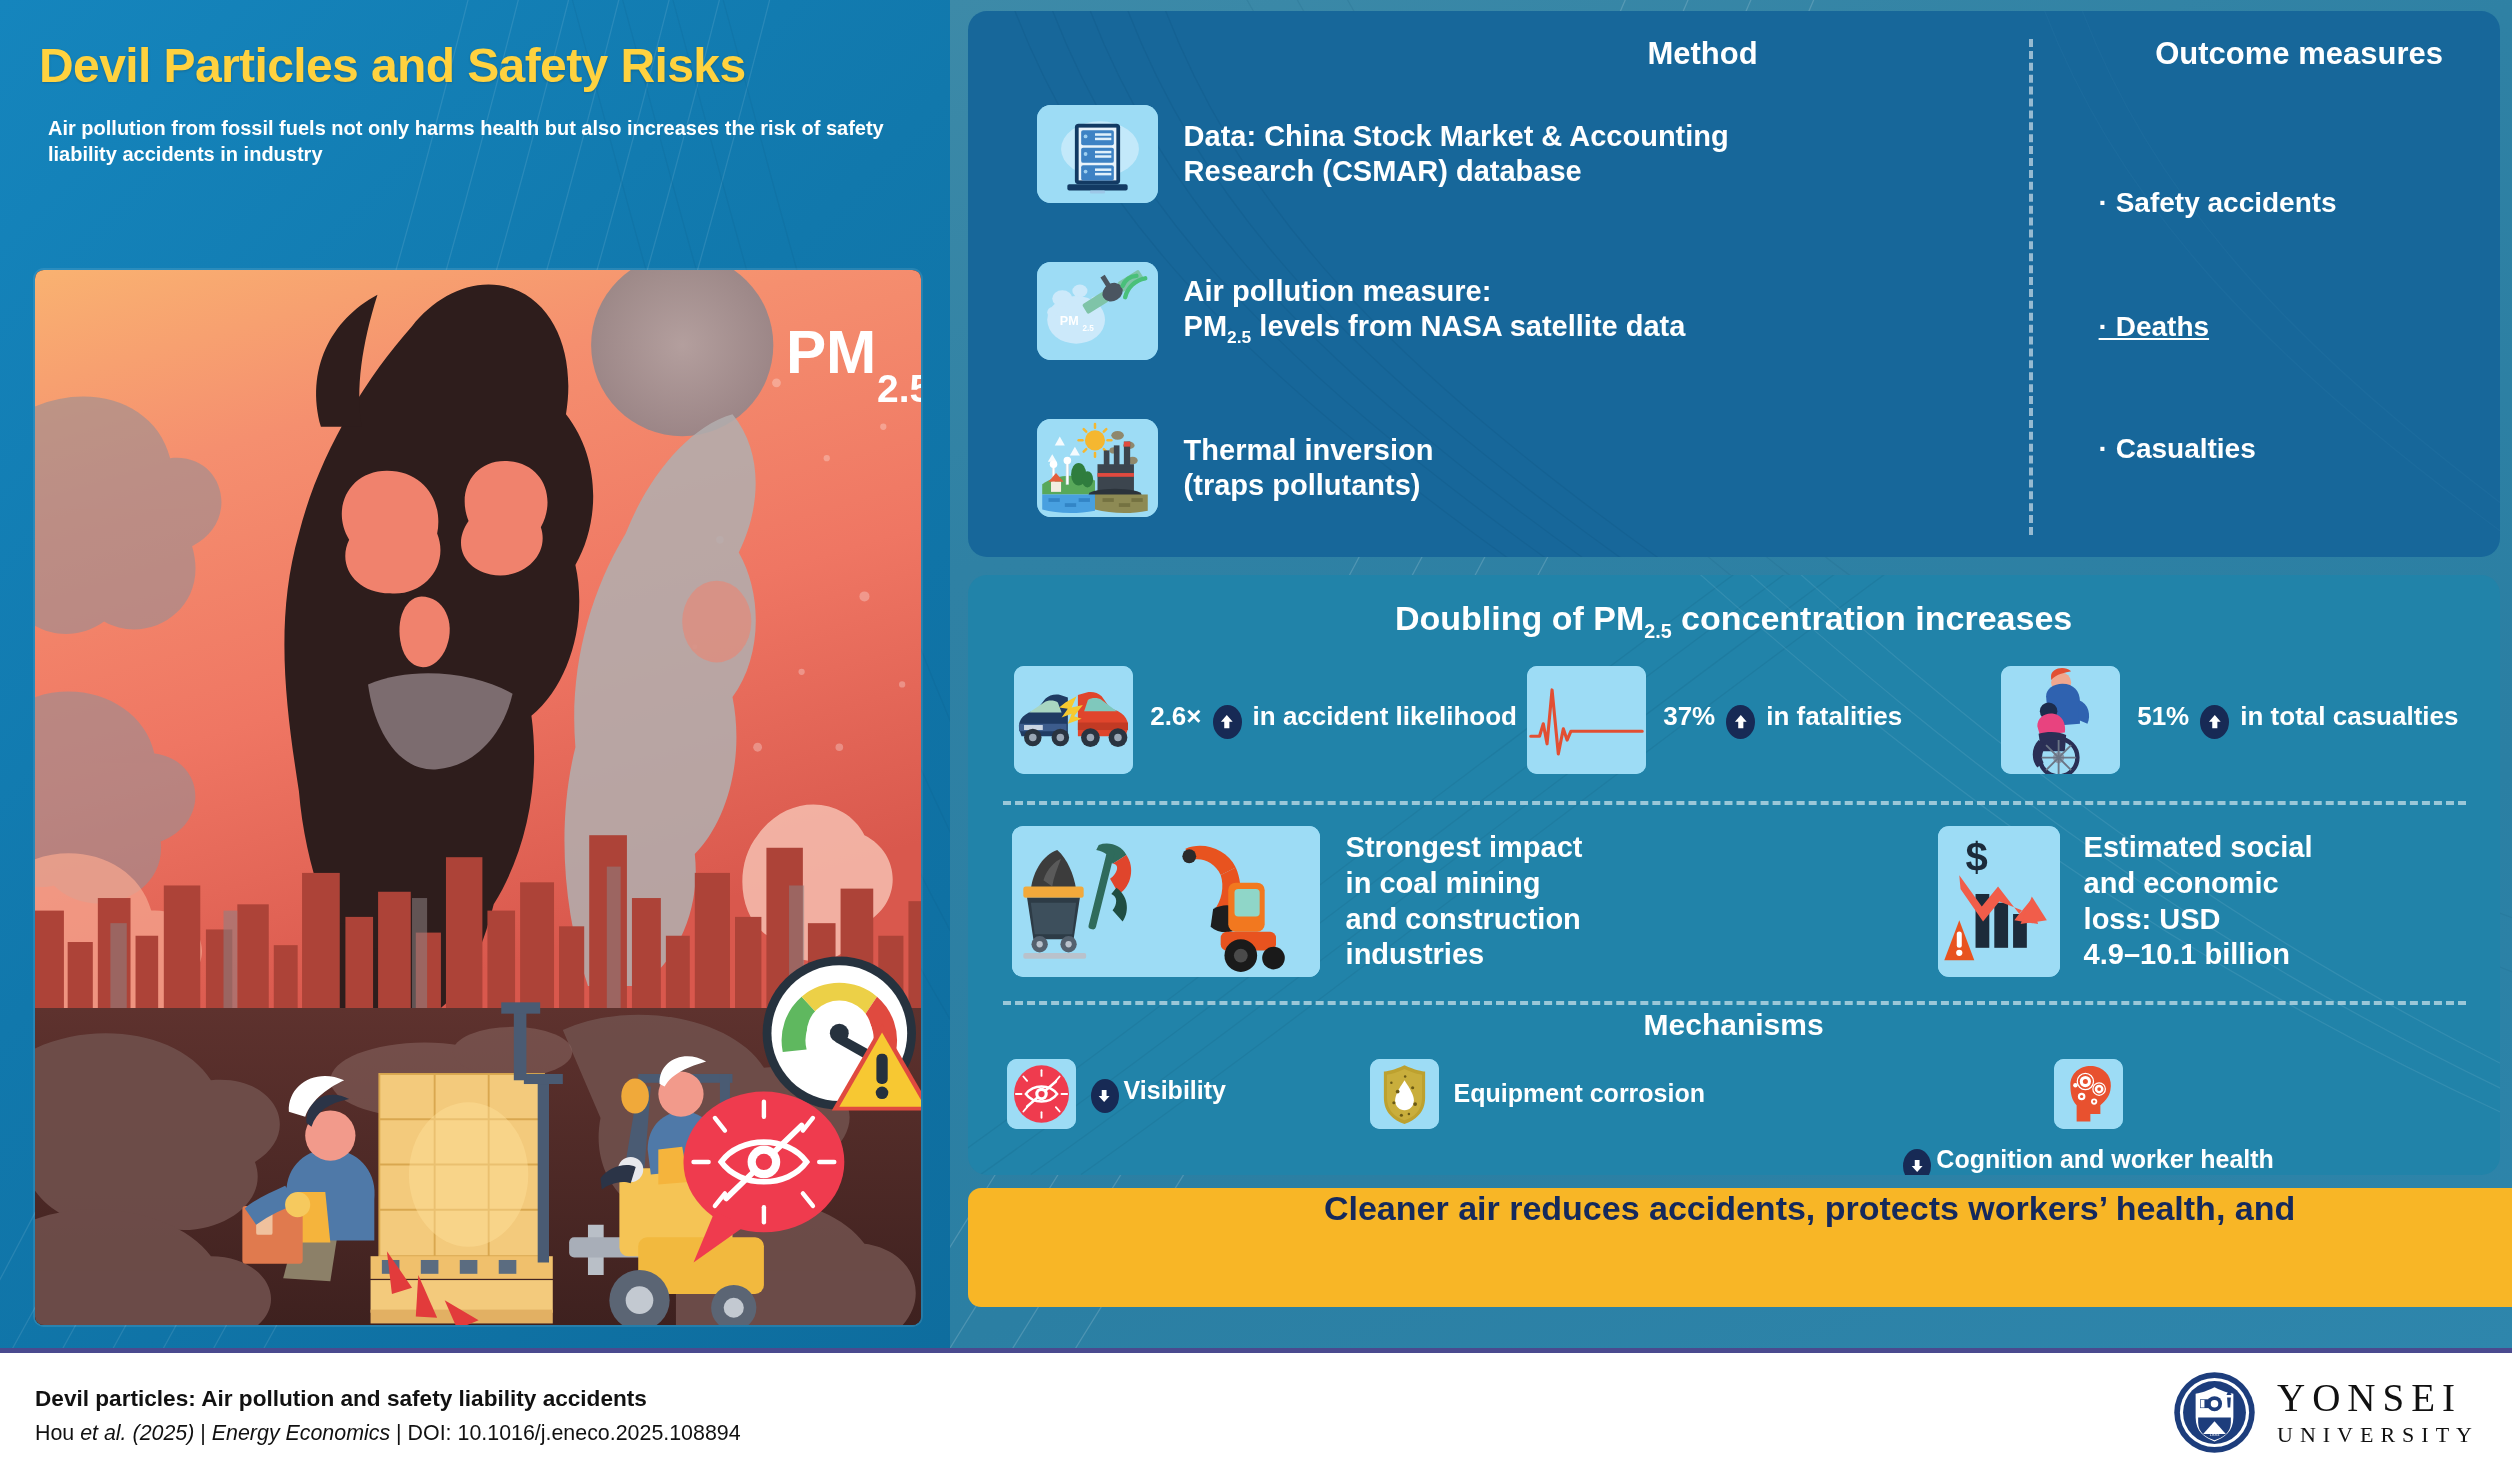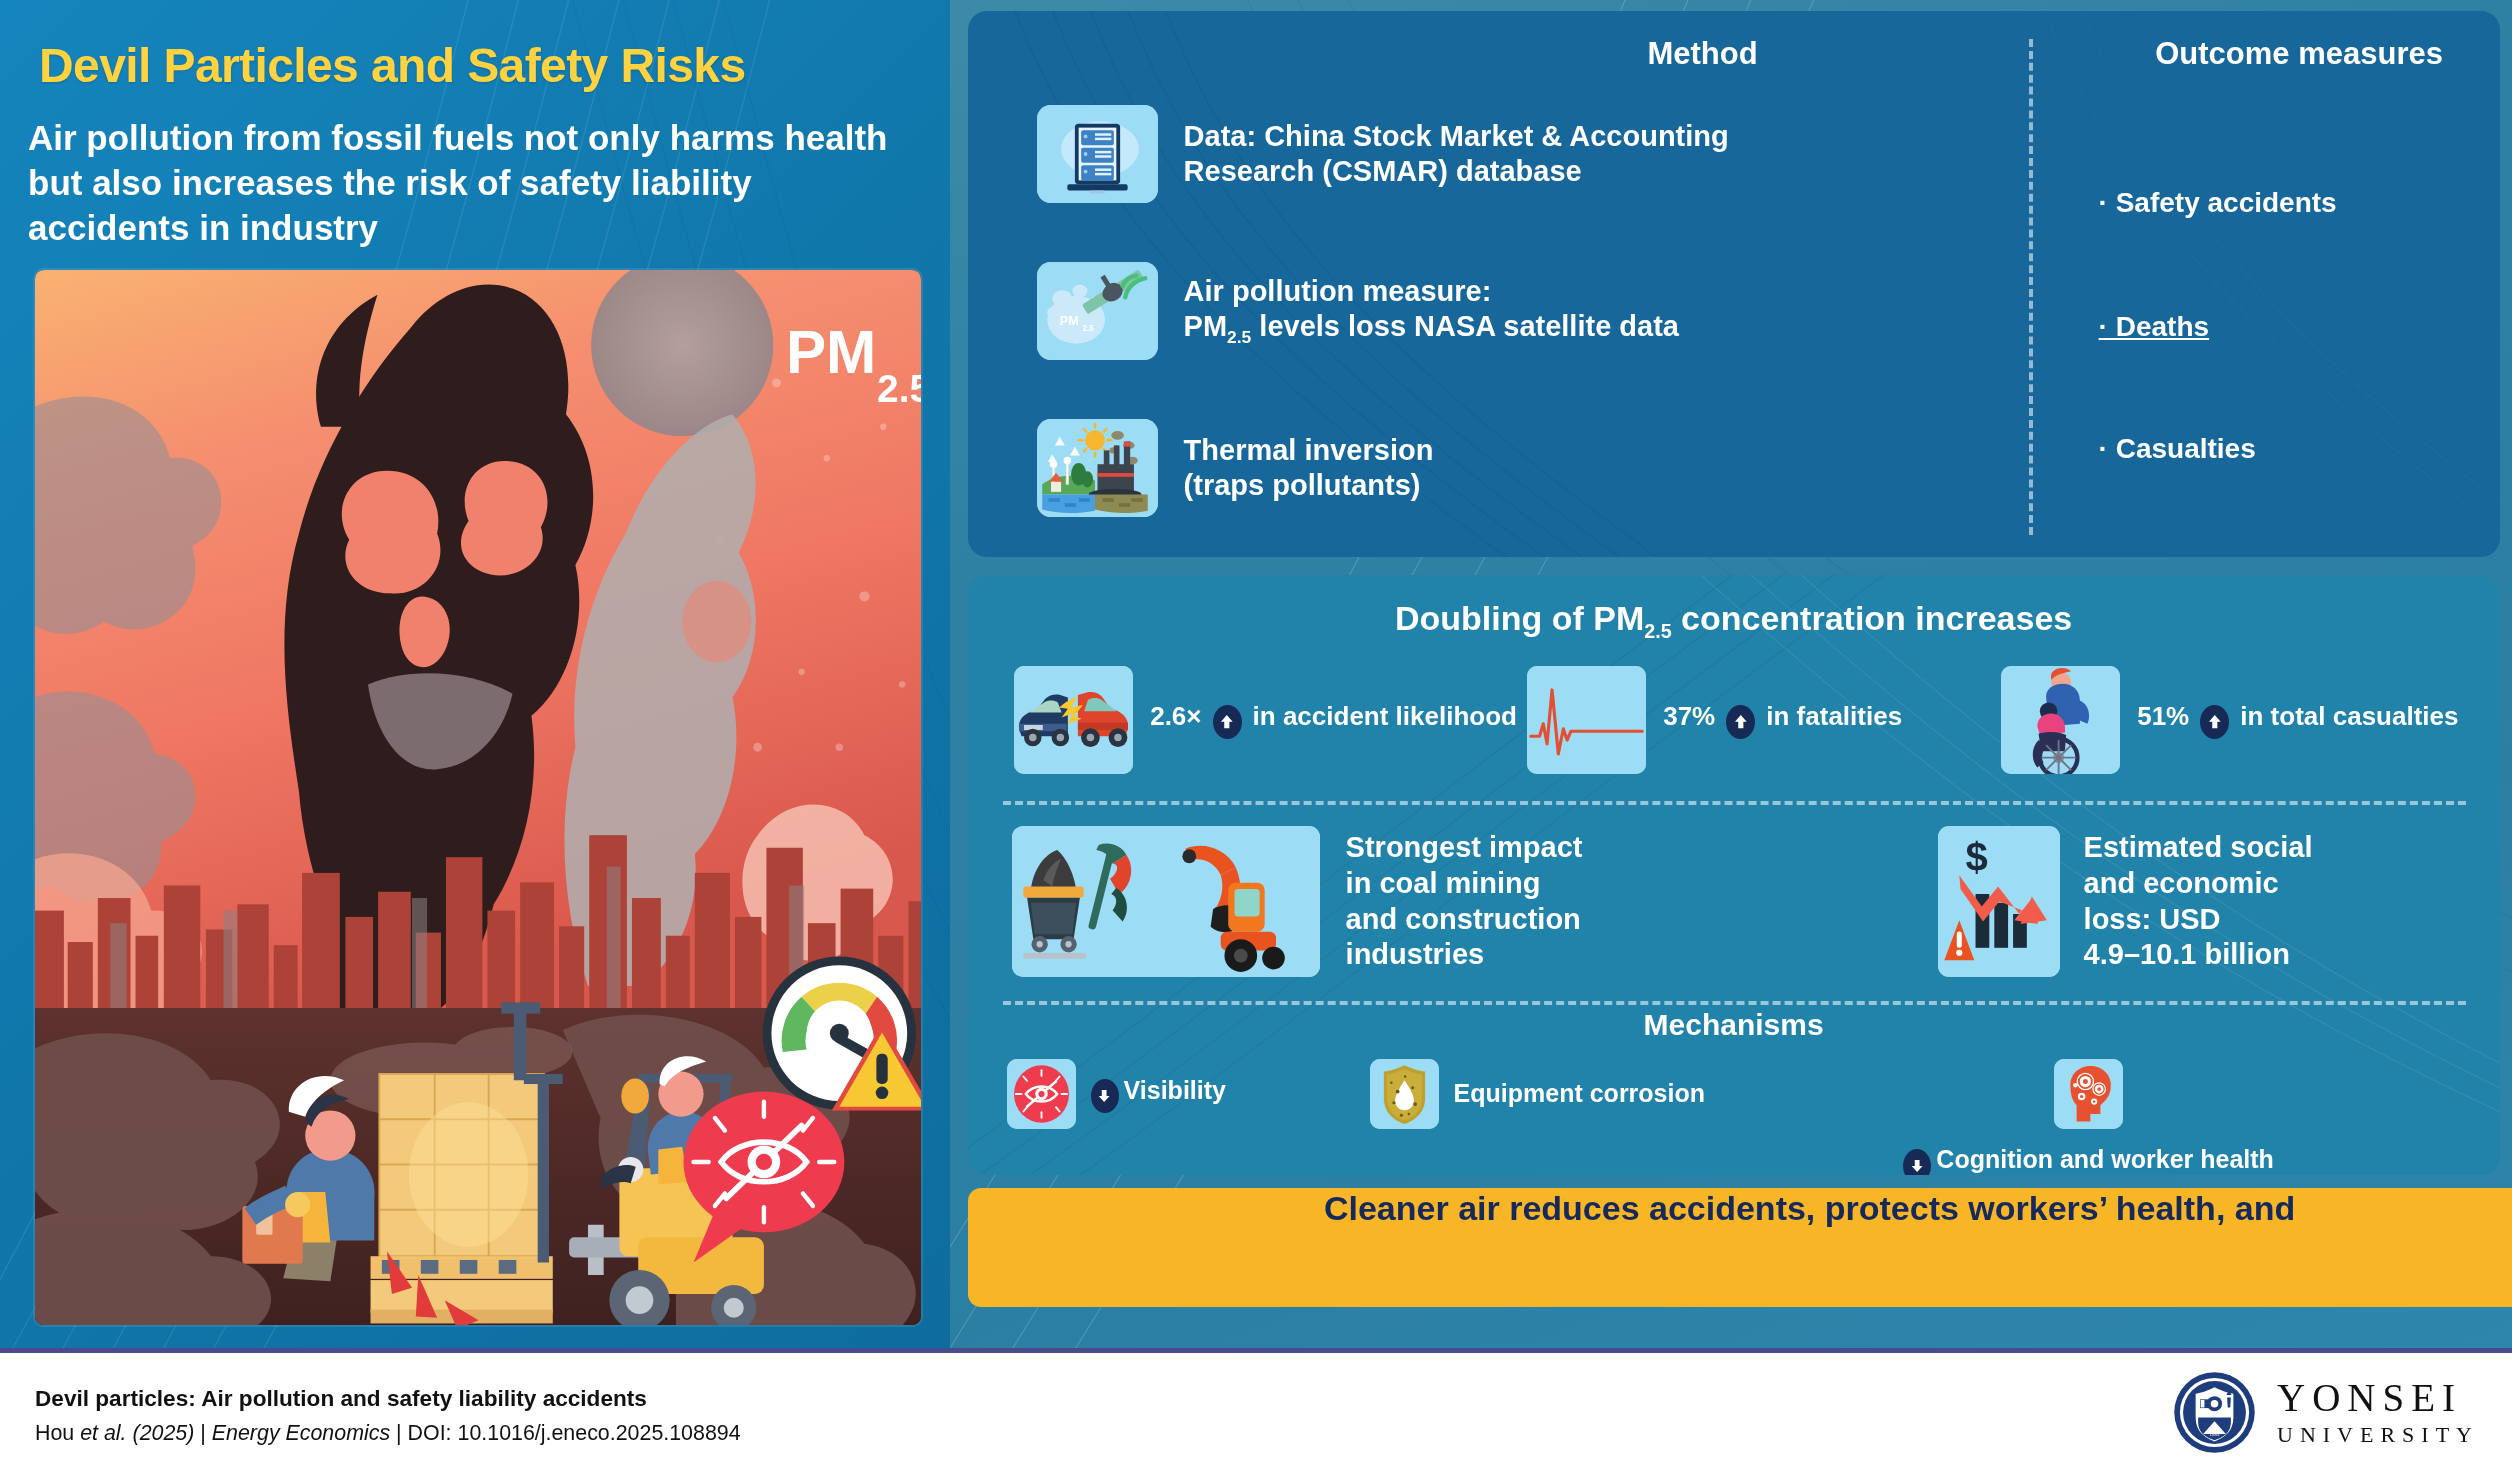--- a/index.html
+++ b/index.html
@@ -20,22 +20,22 @@
     background:linear-gradient(135deg,#1585bd 0%,#1178ac 45%,#0e6d9e 100%);
     overflow:hidden;
   }
   #left-panel .swirls{ position:absolute; inset:0; opacity:.33; }
   #hero-title{
     position:absolute; left:39px; top:38px; width:879px;
     font-size:48px; font-weight:bold; color:#ffd23f; letter-spacing:-0.6px;
     text-shadow:0 1.3px 2.5px rgba(0,0,0,.18);
   }
   #hero-sub{
-    position:absolute; left:28px; top:116px; width:867px;
-    font-size:35px; font-weight:bold; color:#ffffff; line-height:1.28;
+    position:absolute; left:48px; top:116px; width:867px;
+    font-size:20px; font-weight:bold; color:#ffffff; line-height:1.28;
   }
   #illustration{
     position:absolute; left:35px; top:270px; width:886px; height:1055px;
     border-radius:8.8px; overflow:hidden;
     box-shadow:0 0 0 1.9px rgba(255,255,255,.10);
     background:#3a2220;
   }
 
   
   #right-col{
@@ -529,21 +529,21 @@
             </g>
             <g fill="none" stroke="#49c07a" stroke-width="7" stroke-linecap="round">
               <path d="M136 38 A 26 26 0 0 1 158 22"></path>
               <path d="M140 56 A 40 40 0 0 1 172 26"></path>
             </g>
           </svg>
         </div>
         <div class="m-text">
           <div>Air pollution measure:</div>
           <div>
-            <span>PM</span><sub style="font-size:.6em">2.5</sub><span> levels loss NASA satellite data</span>
+            <span>PM</span><sub style="font-size:.6em">2.5</sub><span> levels from NASA satellite data</span>
           </div>
         </div>
       </div>
 
       <div class="m-row" id="m-row3">
         <div class="thumb">
           <svg viewBox="0 0 192 156" width="121" height="98">
             <rect width="192" height="156" fill="#9ddcf5"></rect>
             <circle cx="92" cy="34" r="16" fill="#f5b730"></circle>
             <g stroke="#f5b730" stroke-width="4" stroke-linecap="round">

